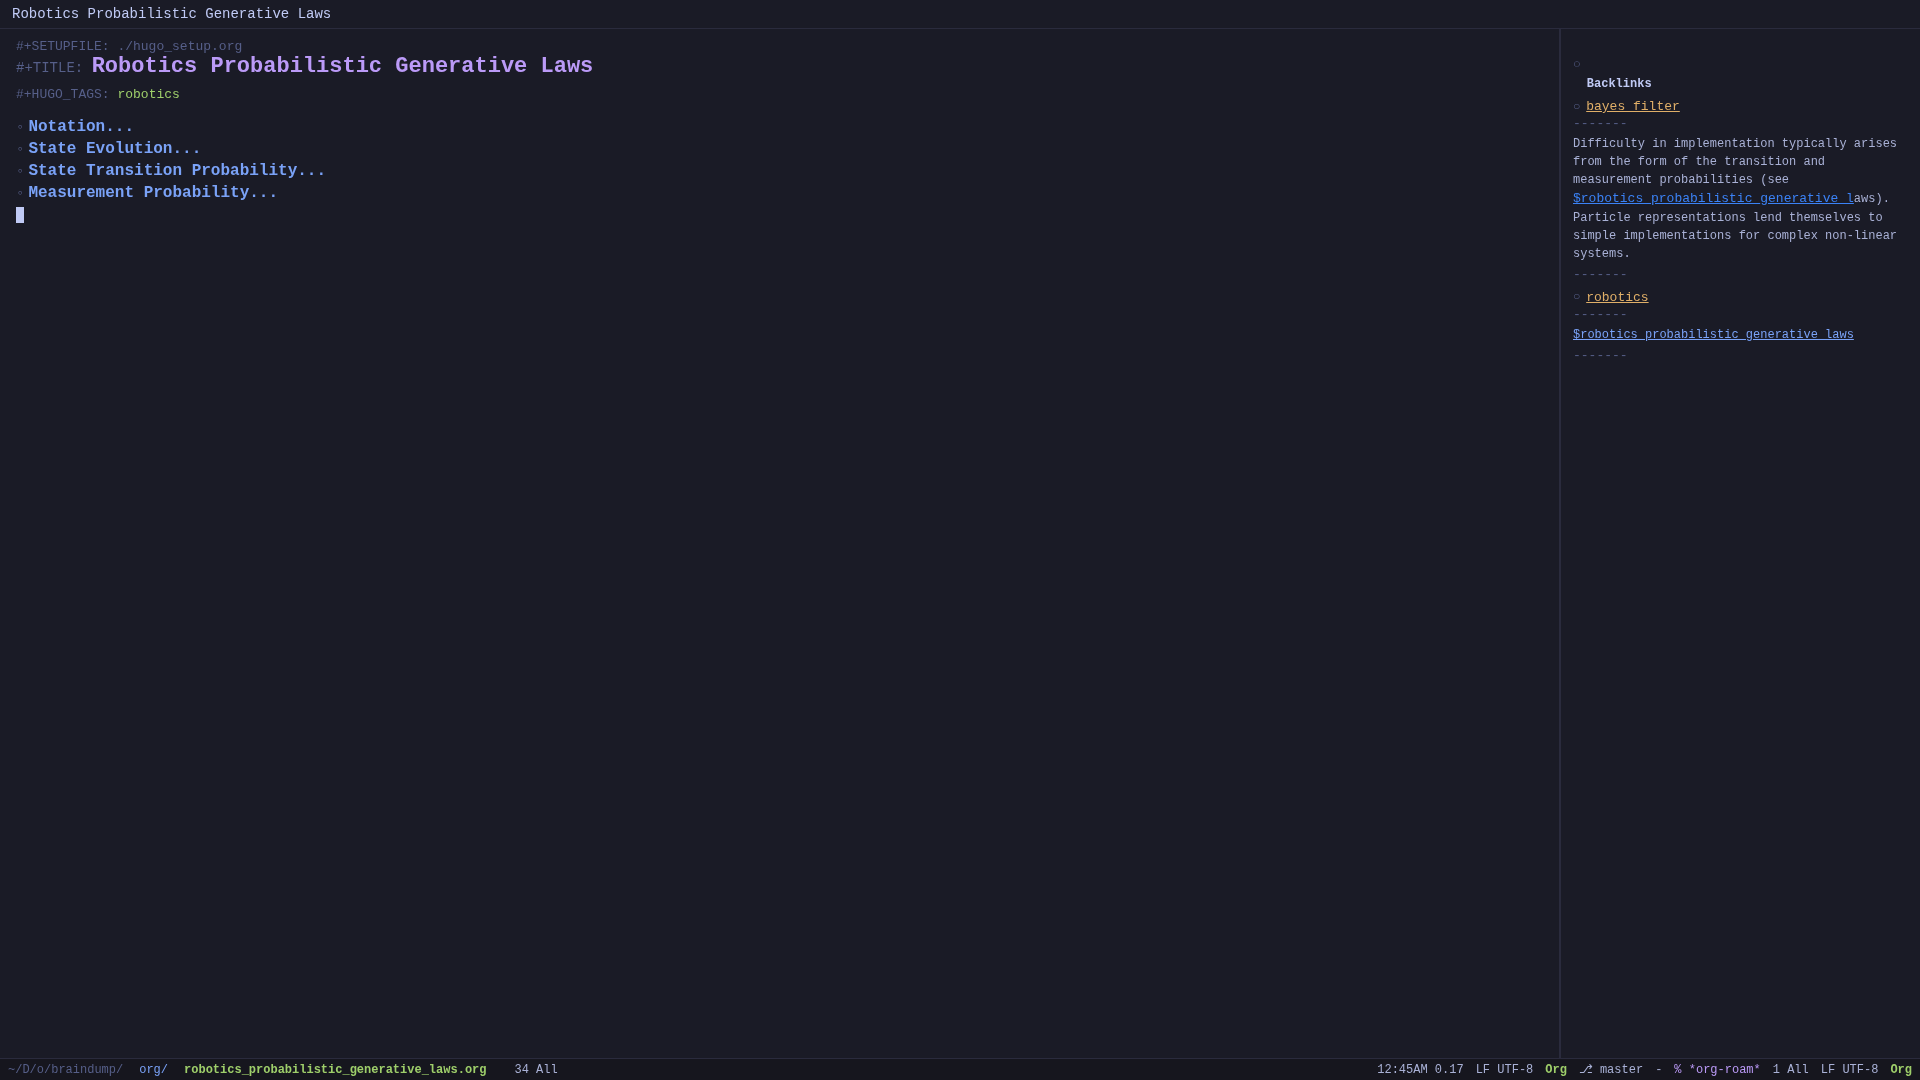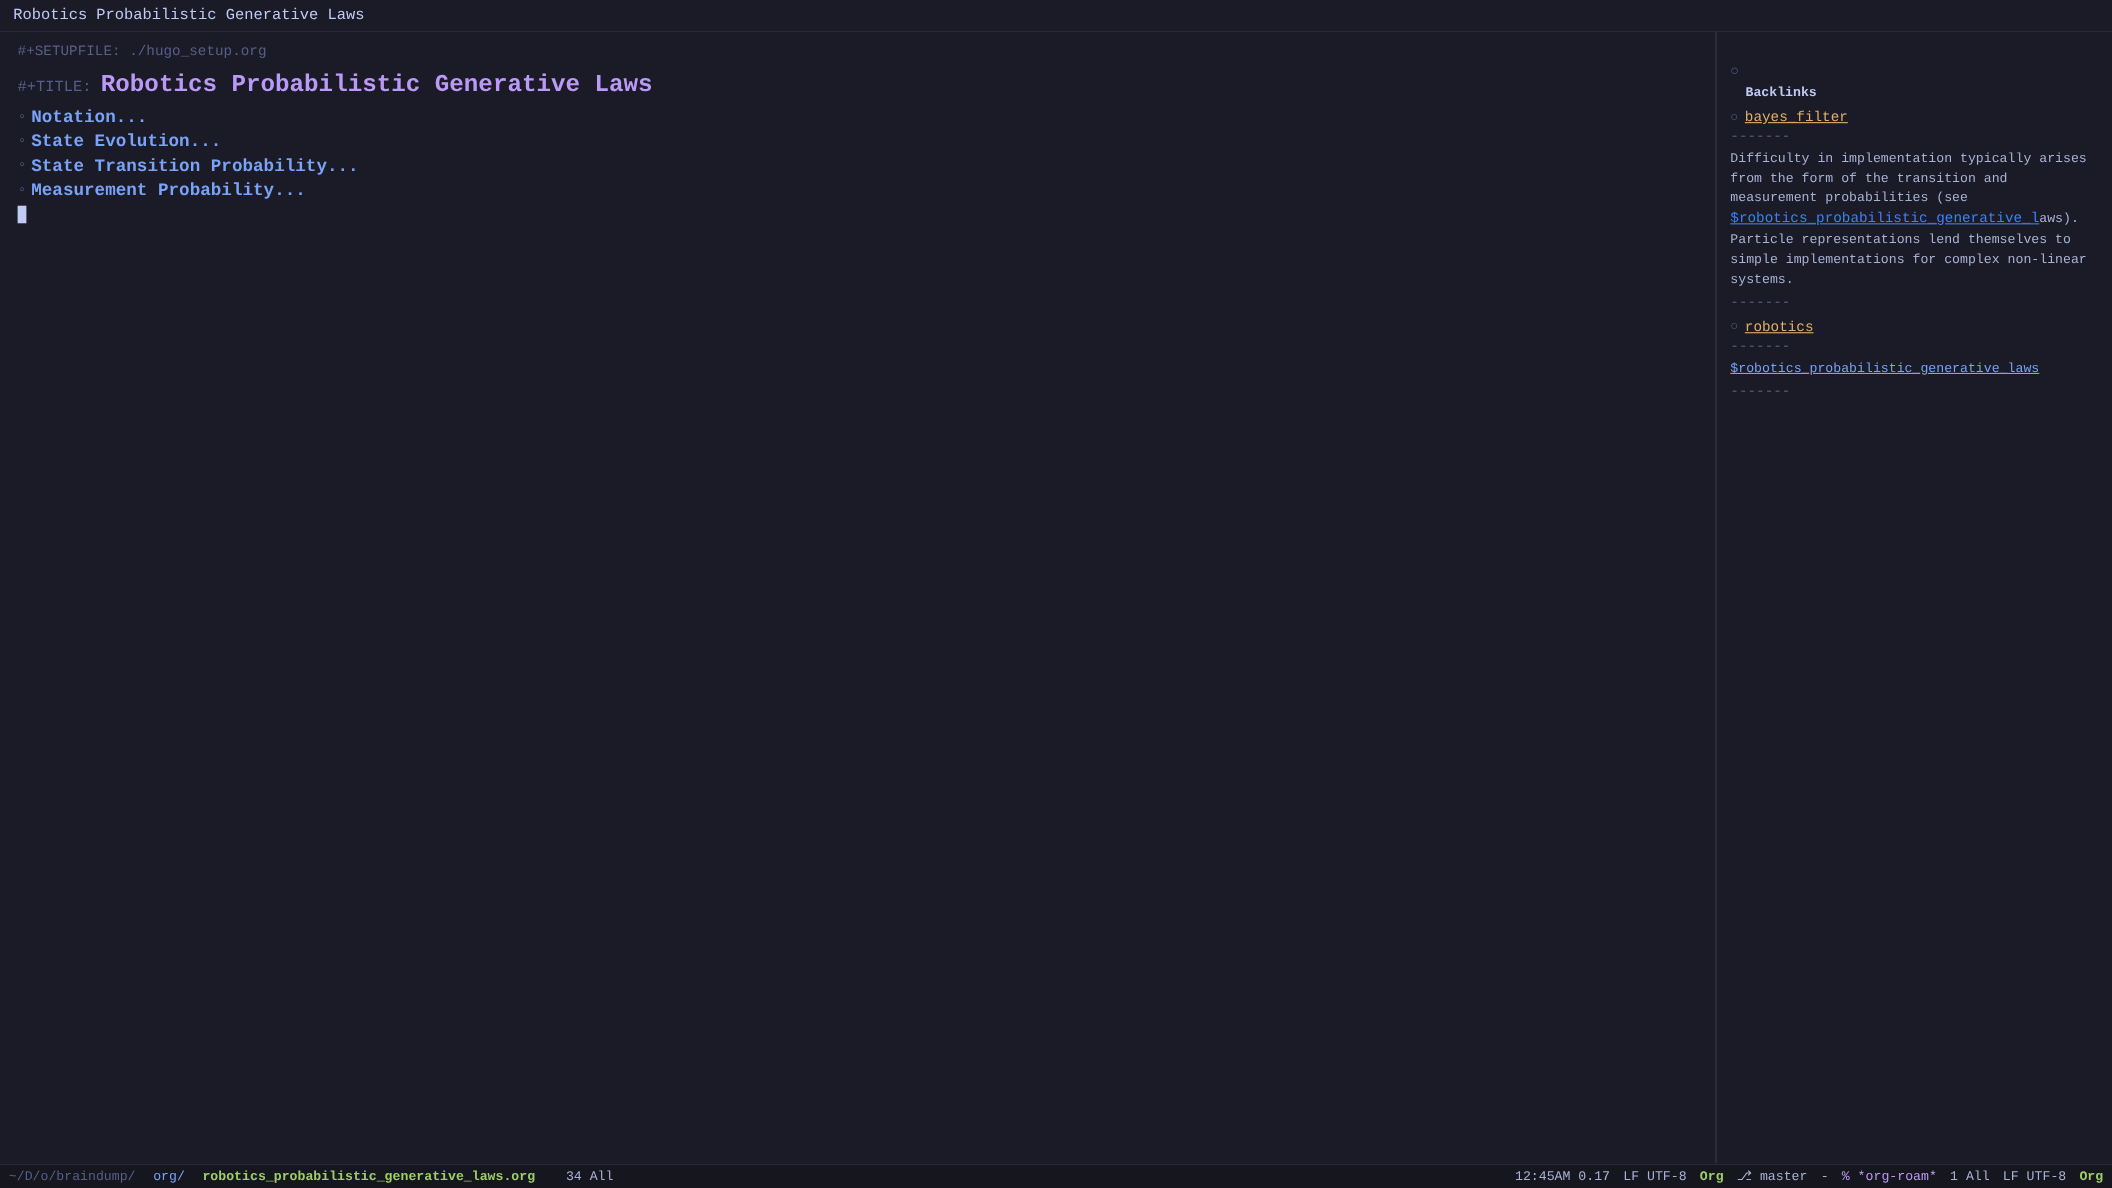--- a/index.html
+++ b/index.html
@@ -38,21 +38,21 @@
       width: 360px;
       background-color: #1a1b26;
       padding: 8px 12px;
       overflow-y: auto;
       border-left: 1px solid #2a2b3d;
     }
 
     .setupfile-line {
       color: #565f89;
       font-size: 13px;
-      margin-bottom: 11px;
+      margin-bottom: 0;
     }
 
     .title-line {
       margin-bottom: 8px;
     }
 
     .title-prefix {
       color: #565f89;
       font-size: 14px;
     }
@@ -249,20 +249,23 @@
   <div class="editor-pane">
 
     <div class="setupfile-line">
       <span>#+SETUPFILE: ./hugo_setup.org</span>
     </div>
 
     <div class="title-line">
       <span class="title-prefix">#+TITLE: </span><span class="title-text">Robotics Probabilistic Generative Laws</span>
     </div>
 
+    <div class="hugo-tags-line">
+      <span>#+HUGO_TAGS: </span><span class="hugo-tags-value">robotics</span>
+    </div>
 
     <div>
 
     <div class="outline-item">
           <span class="outline-bullet">◦</span>
           <span>Notation...</span>
         </div>
         <div class="outline-item">
           <span class="outline-bullet">◦</span>
           <span>State Evolution...</span>

